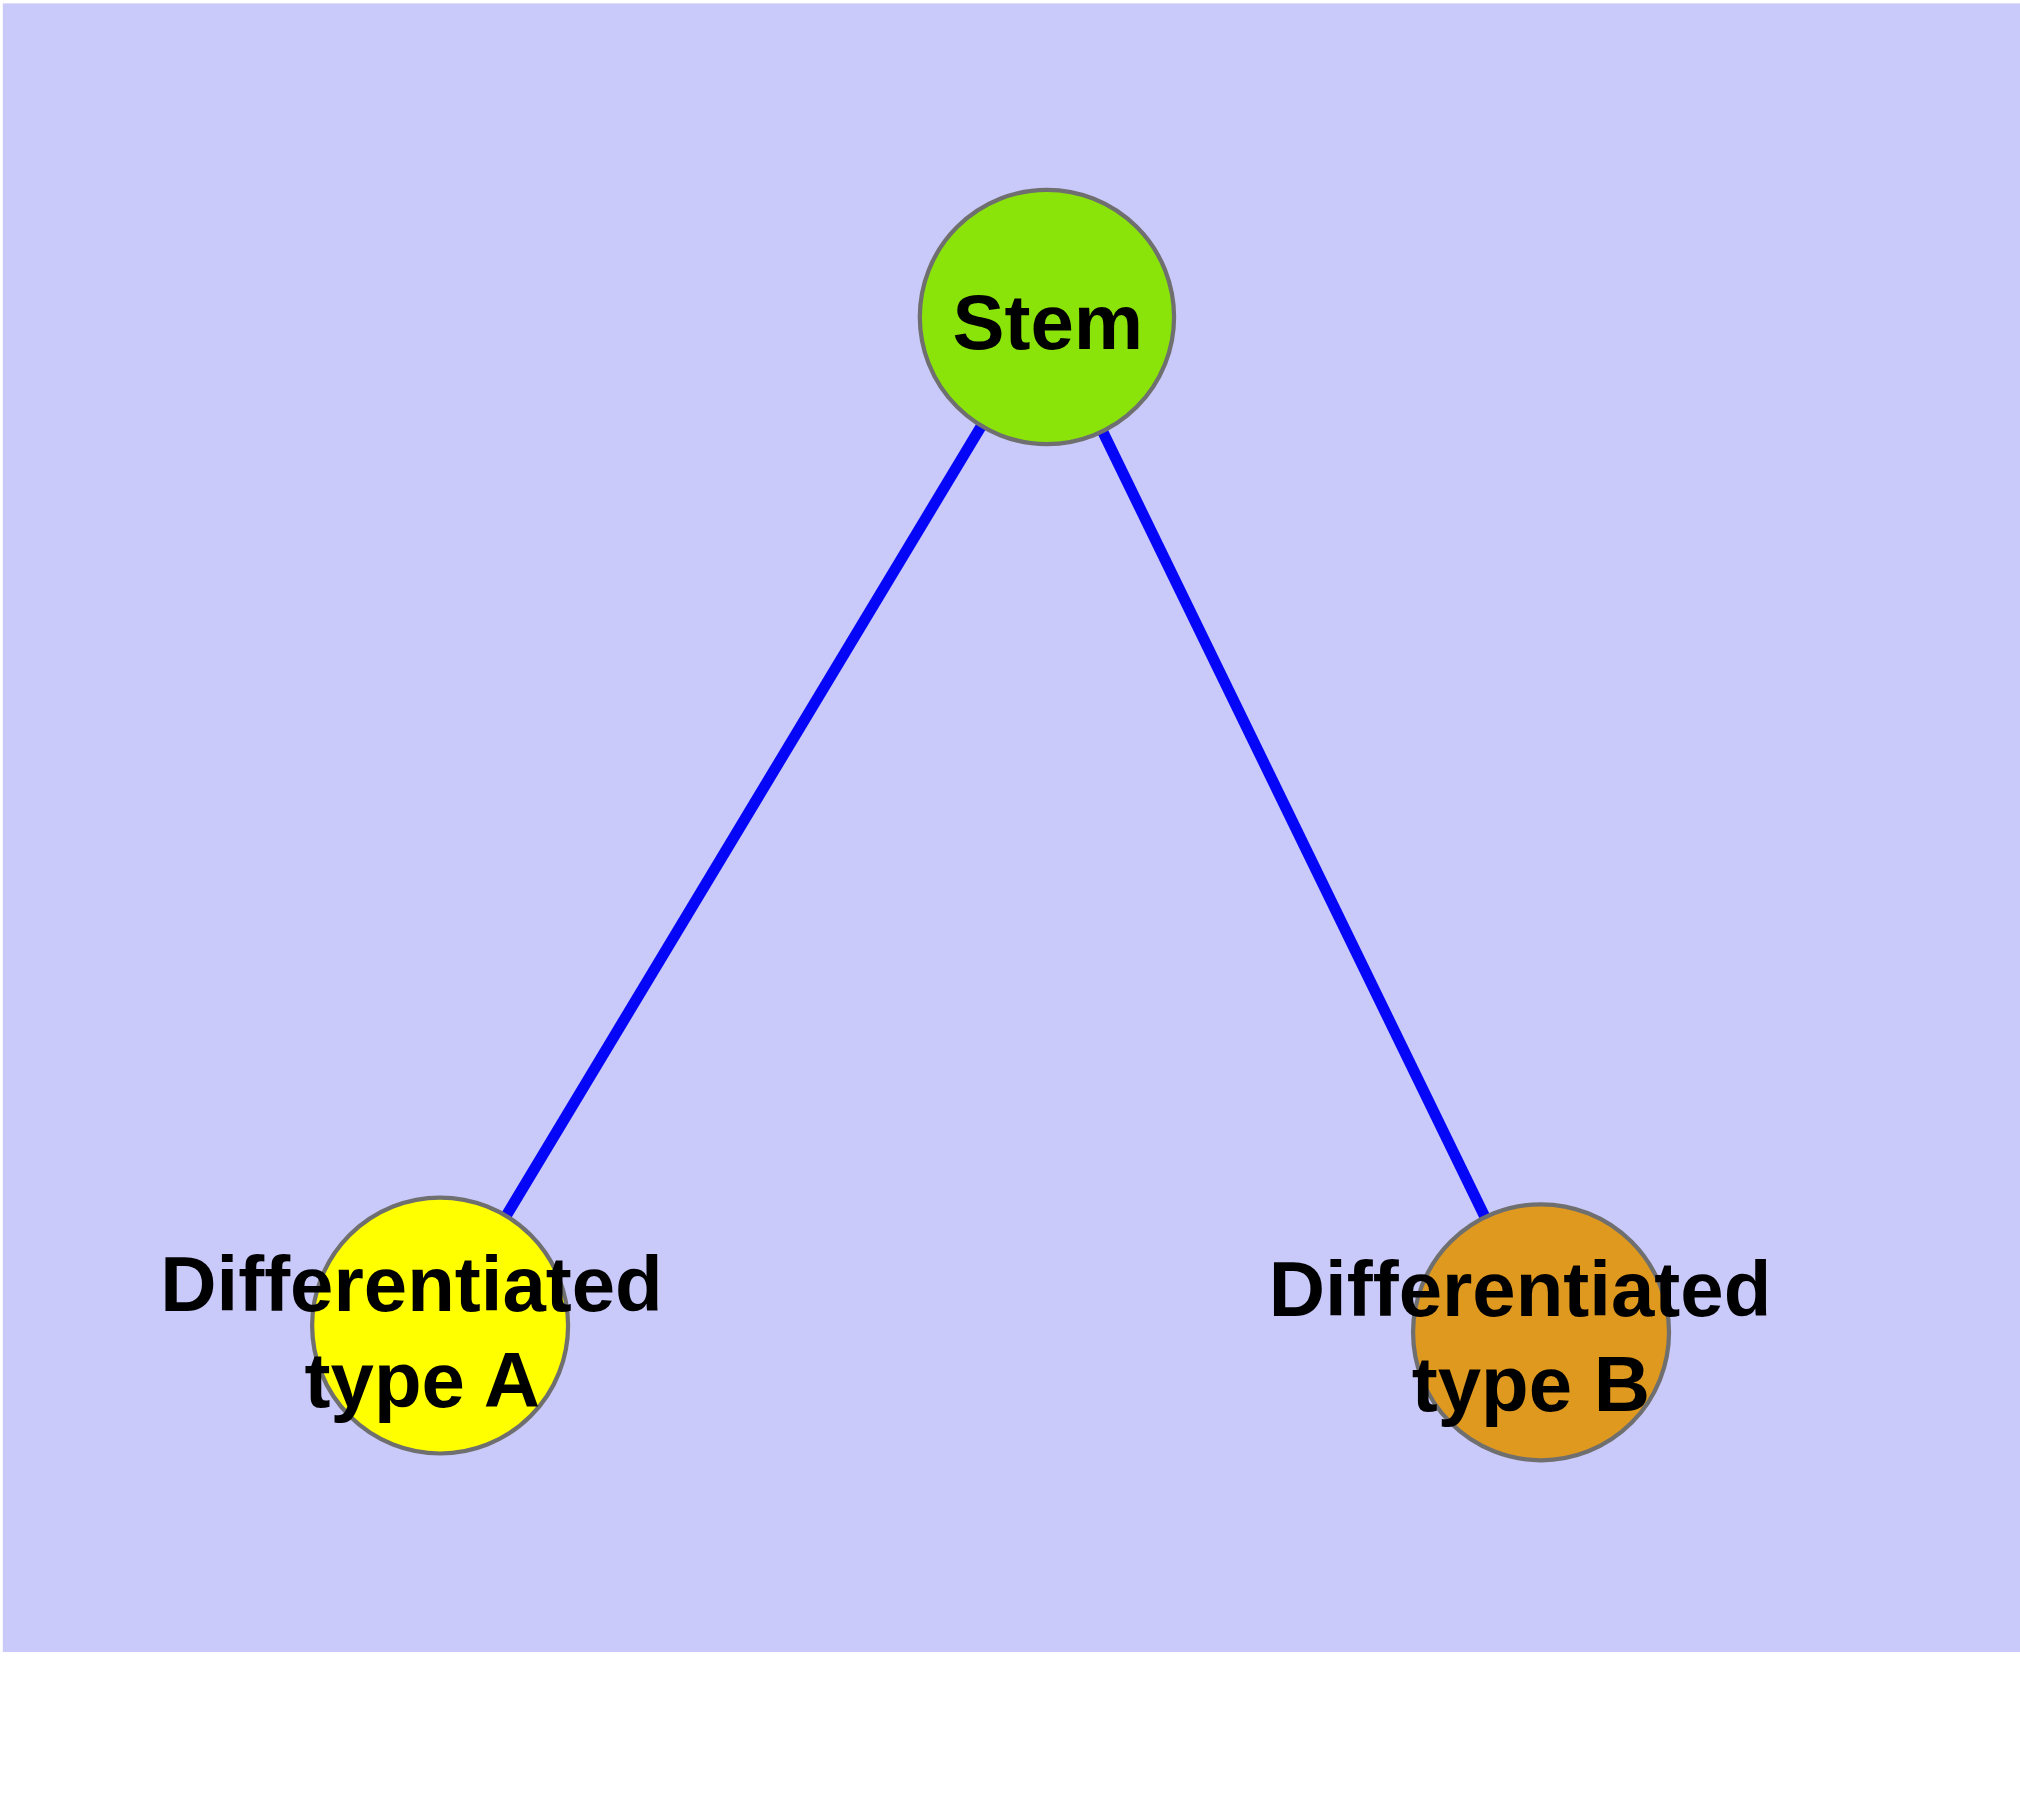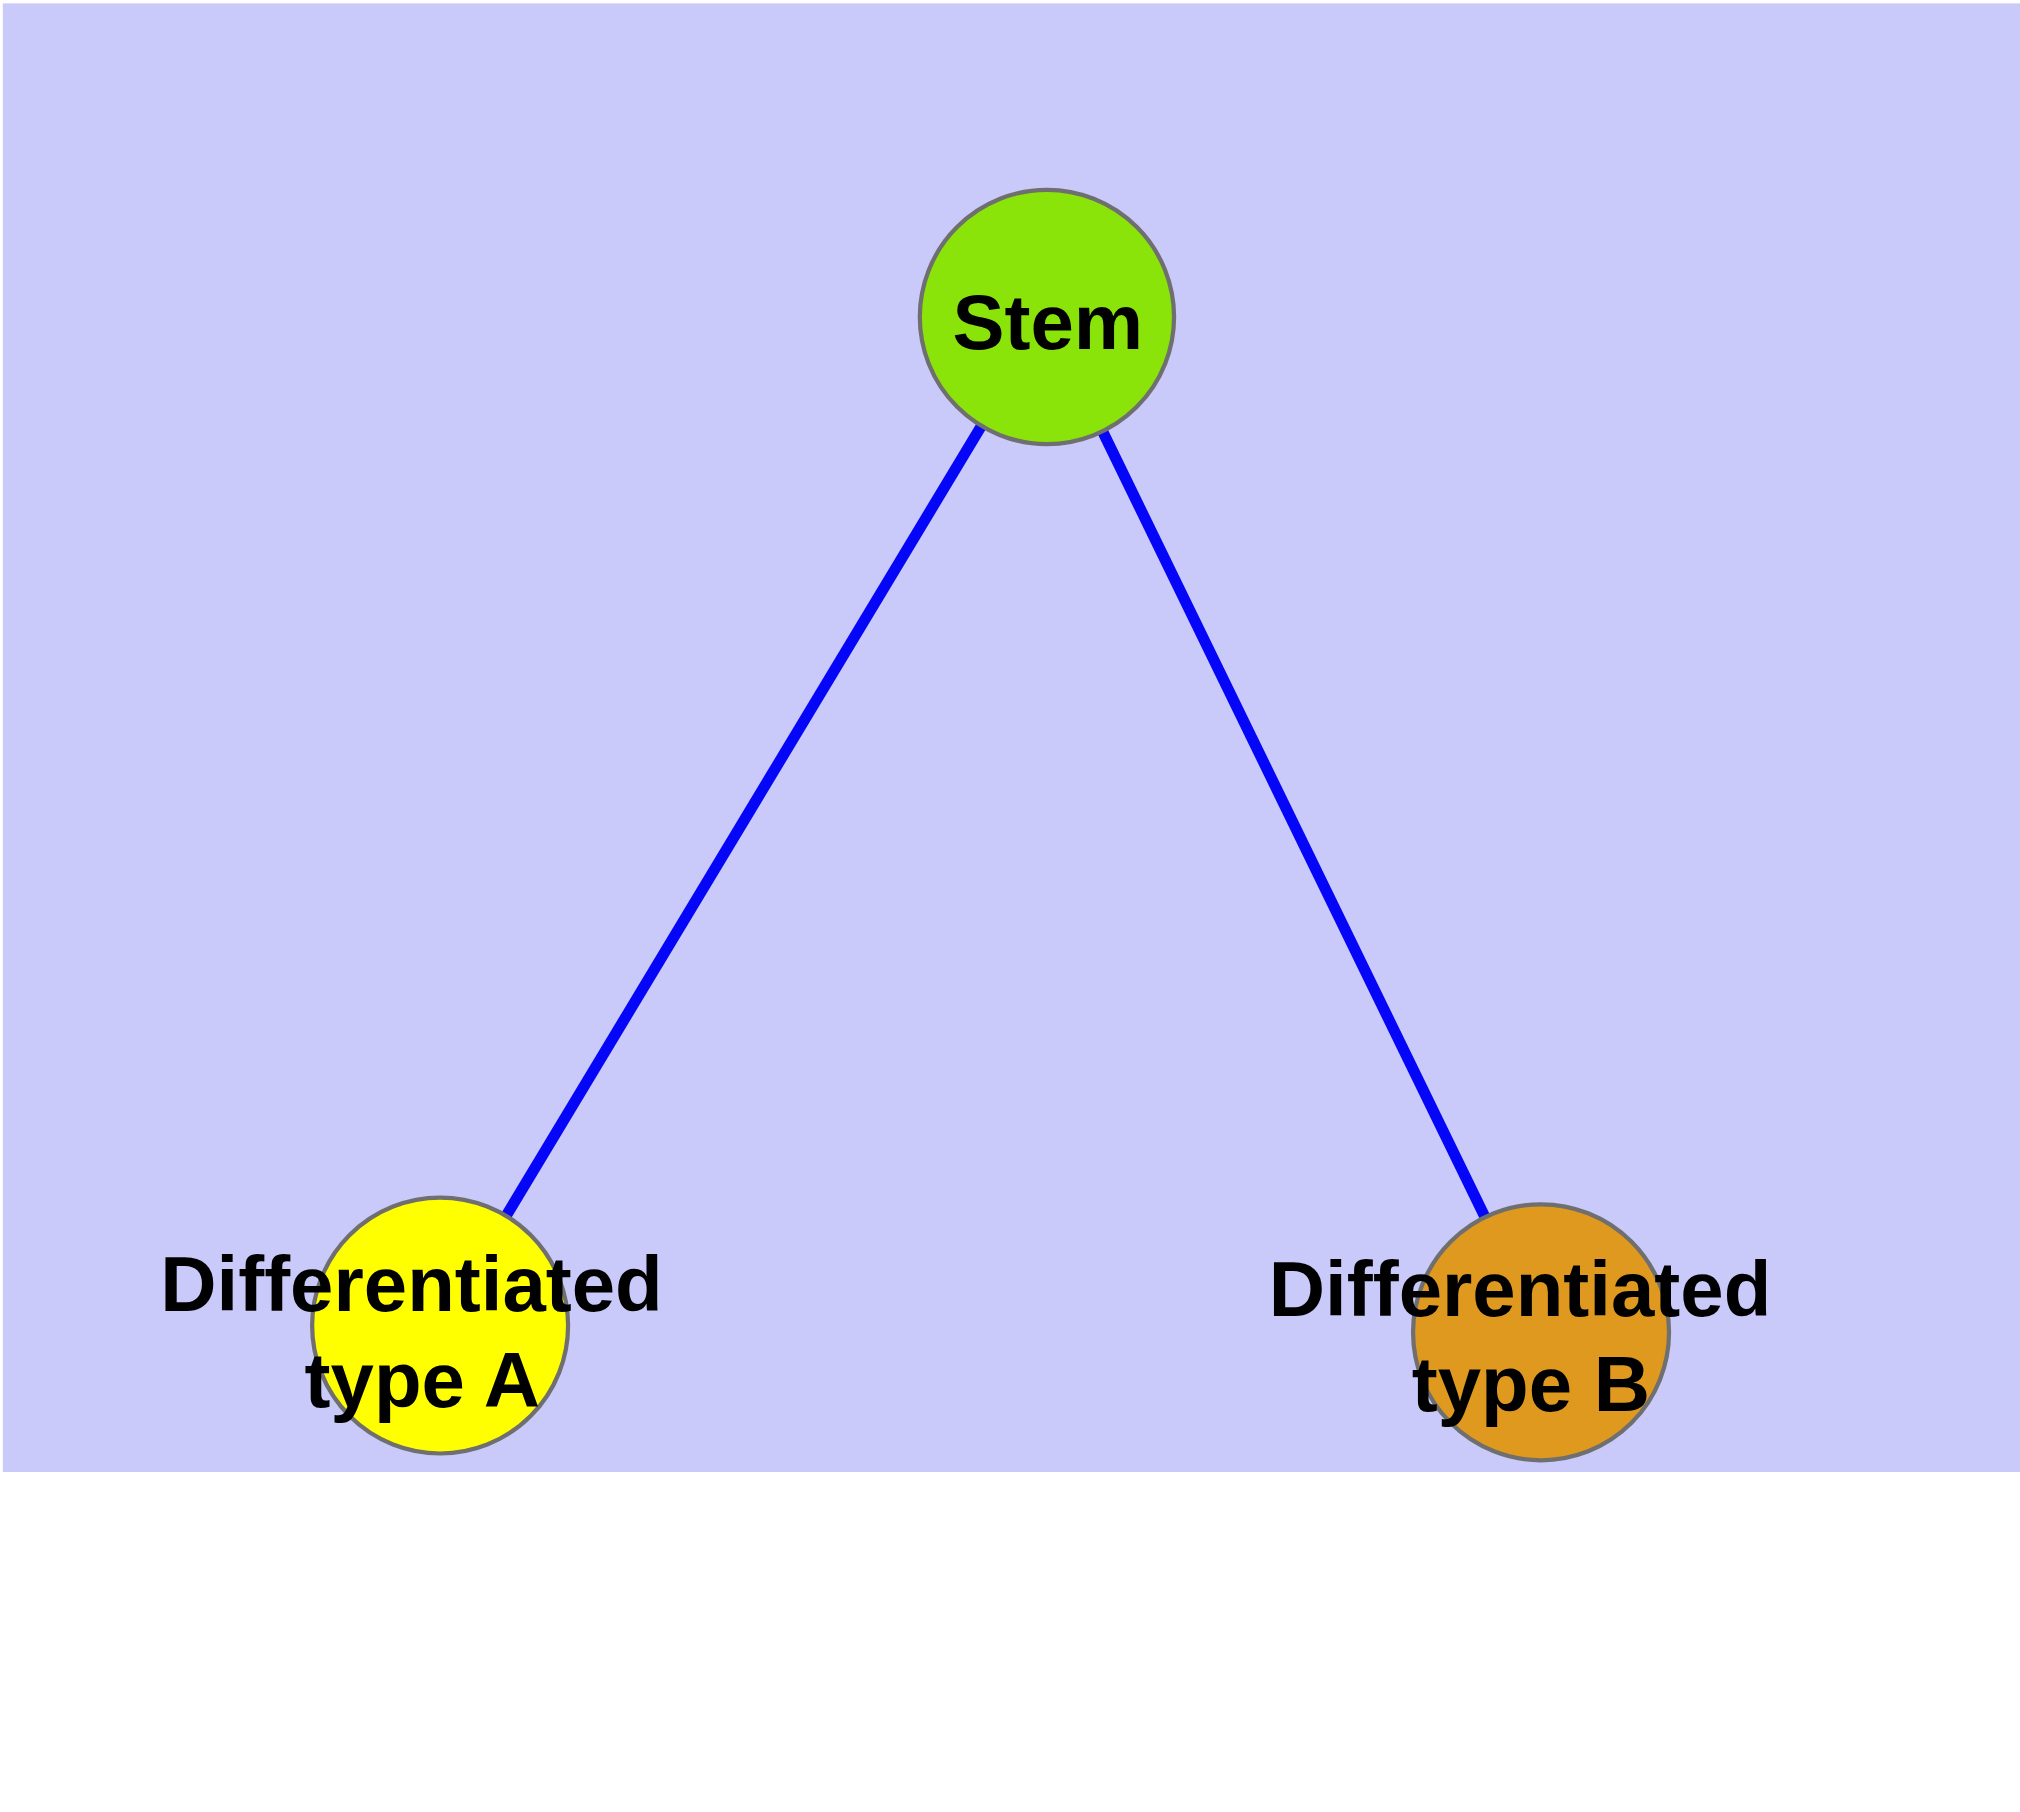--- a/index.html
+++ b/index.html
@@ -4,21 +4,21 @@
 <style>
   
   html, body {
     margin: 0;
     padding: 0;
     background: #ffffff;
   }
   .stage {
     position: relative;
     width: 2021px;
-    height: 1472px;
+    height: 1652px;
     background: #ffffff;
     overflow: hidden;
   }
   .diagram-svg {
     position: absolute;
     left: 0;
     top: 0;
     display: block;
   }
   .edge {

